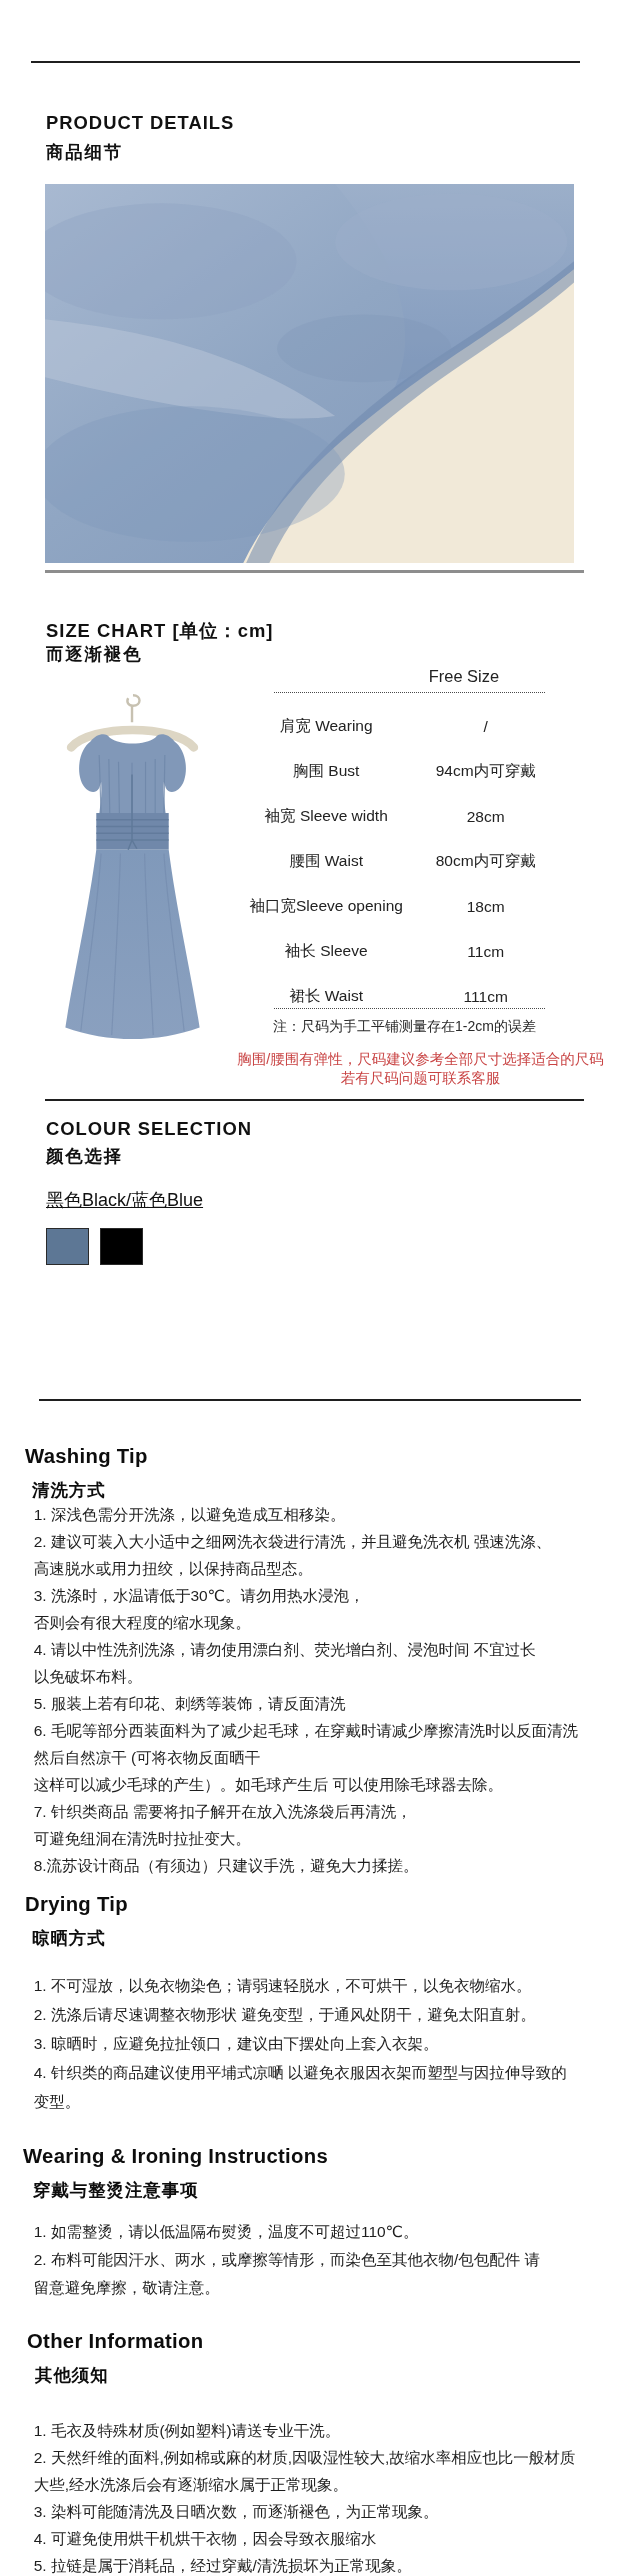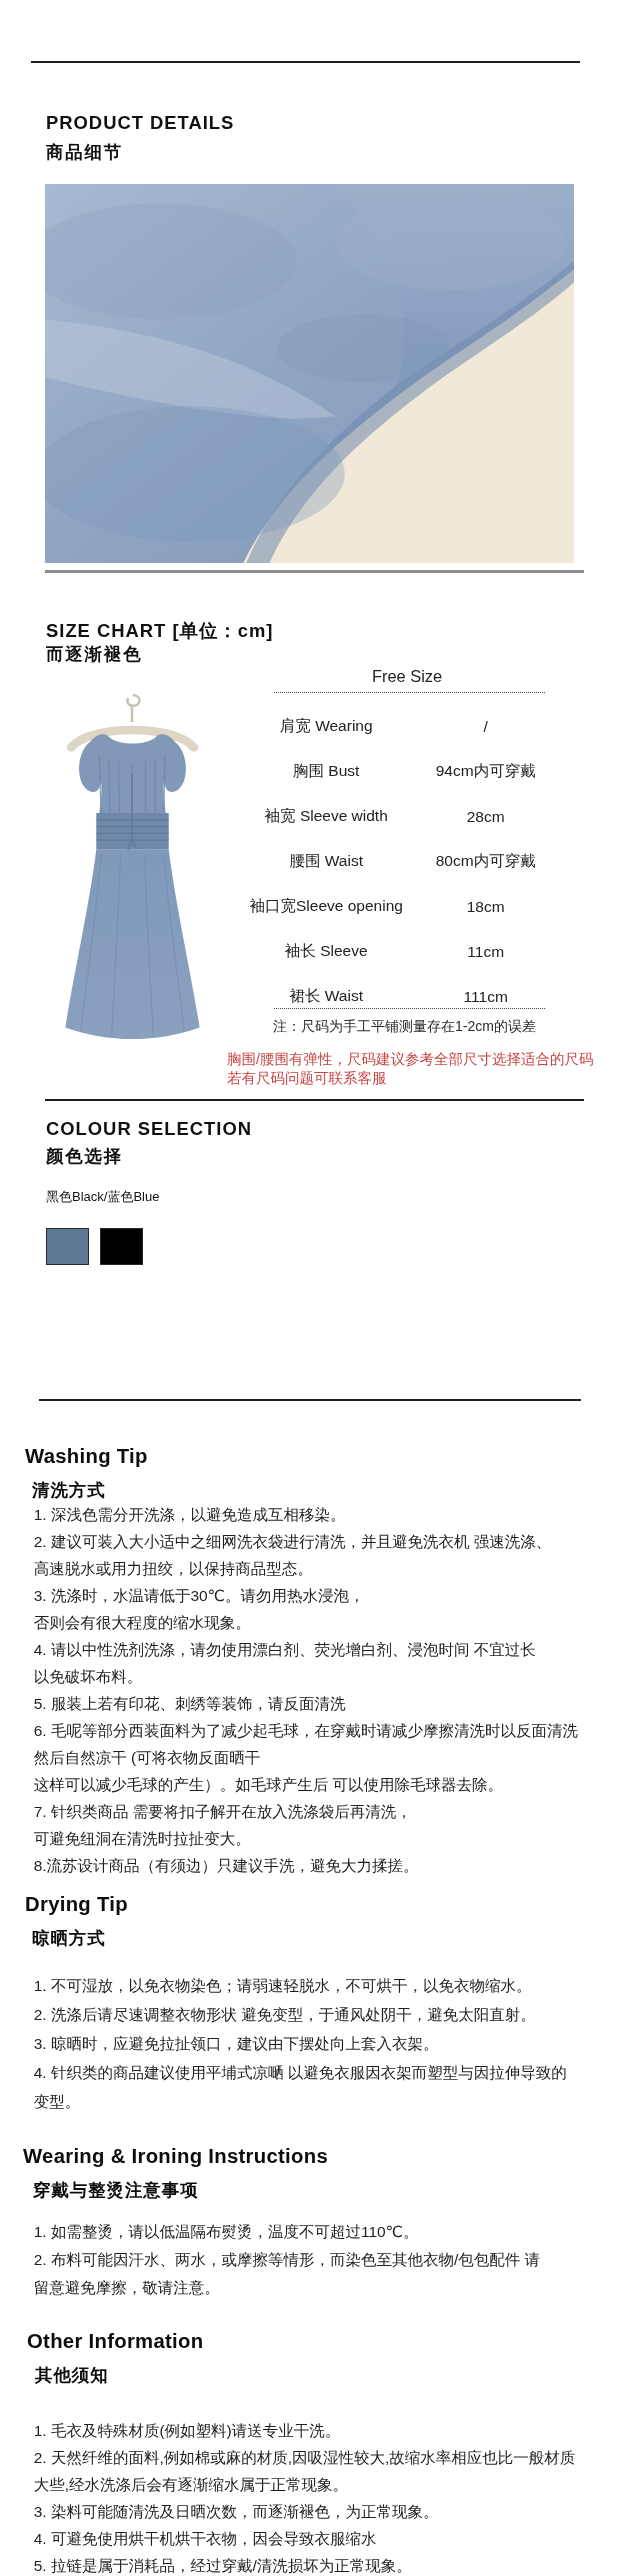--- a/index.html
+++ b/index.html
@@ -17,26 +17,26 @@
   .h2-cn{font-weight:700;color:#0d0d0d;font-size:17.4px;letter-spacing:1px;white-space:nowrap;}
   .tips div{white-space:nowrap;font-size:15.5px;color:#1e1e1e;margin-left:24px;}
   .tips.lh27 div{line-height:27px;}
   .tips.lh29 div{line-height:28px;}
   .tips.lh30 div{line-height:29px;}
   .size-table{position:absolute;left:232px;top:704px;width:319px;}
   .size-row{display:flex;height:45px;align-items:center;}
   .size-label{width:189px;text-align:center;font-size:15.5px;color:#222;white-space:nowrap;}
   .size-value{width:131px;text-align:center;font-size:15.5px;color:#222;white-space:nowrap;}
   .dotted{position:absolute;border-top:1.9px dotted #4a4a4a;height:0;}
-  .free-size{position:absolute;top:667px;left:372px;width:135px;text-align:left;
+  .free-size{position:absolute;top:667px;left:364px;width:135px;text-align:right;
     font-size:16.4px;color:#222;white-space:nowrap;}
   .note{position:absolute;top:1018px;left:273px;font-size:14px;color:#2a2a2a;white-space:nowrap;}
-  .warn{position:absolute;left:227px;width:387px;text-align:left;font-size:14.5px;white-space:nowrap;}
-  .opt-label{position:absolute;top:1188px;left:46px;font-size:13px;color:#111;
-    white-space:nowrap;}
+  .warn{position:absolute;left:227px;width:387px;text-align:center;font-size:14.5px;white-space:nowrap;}
+  .opt-label{position:absolute;top:1188px;left:46px;font-size:18px;color:#111;
+    text-decoration:underline;white-space:nowrap;}
   .swatch{position:absolute;top:1228px;width:43px;height:37px;border:1.9px solid #2a2a2a;box-sizing:border-box;}
   .photo{position:absolute;left:45px;top:184px;width:529px;height:379px;}
   .dress{position:absolute;left:48px;top:687px;width:169px;height:366px;}
   svg{display:block;}
 </style>
 </head>
 <body>
 
 <div class="page">
 

